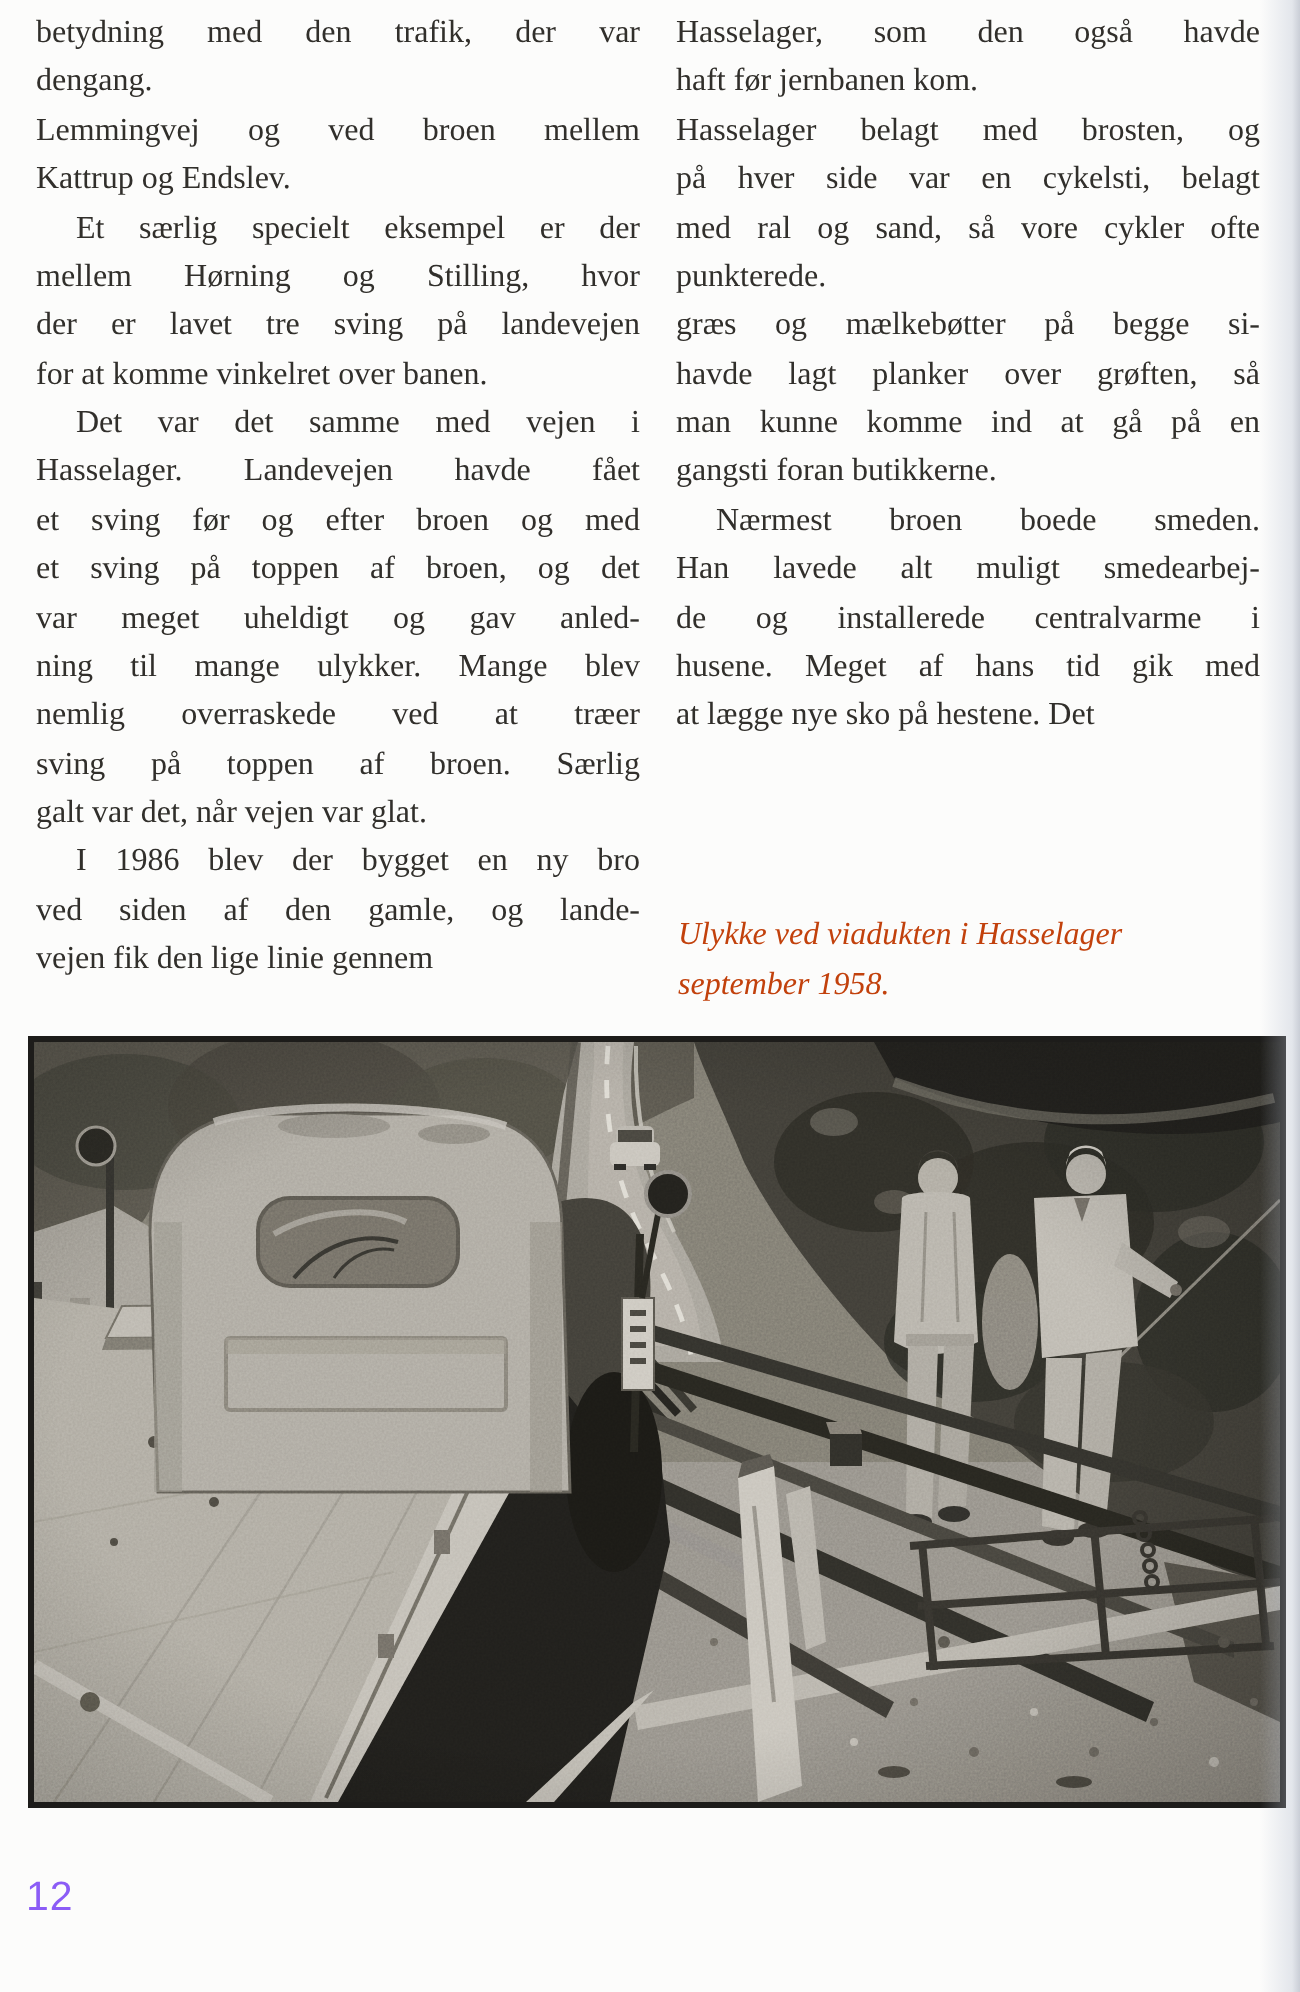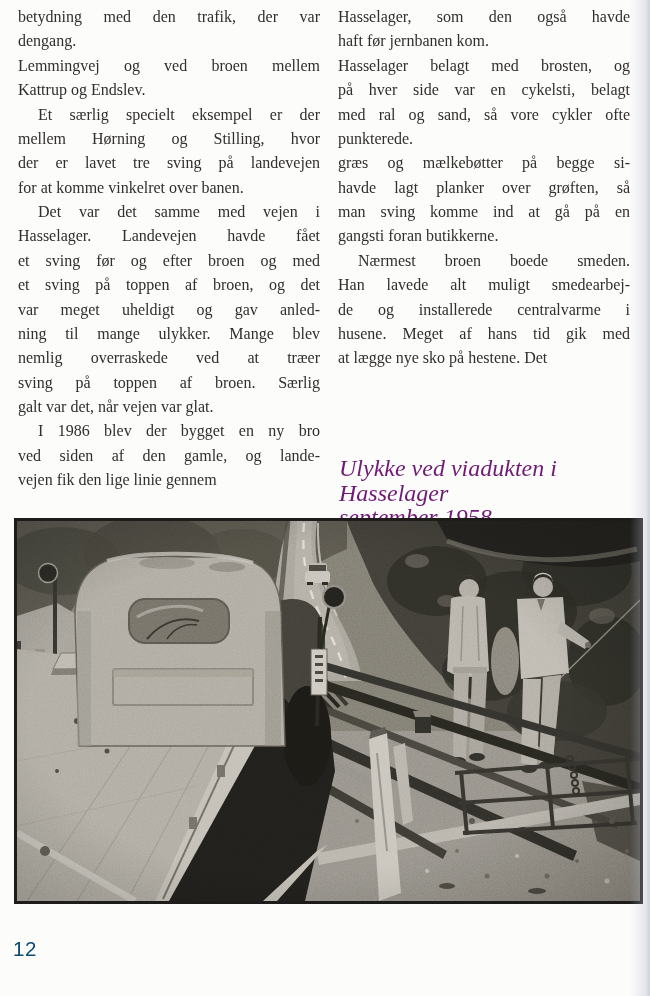--- a/index.html
+++ b/index.html
@@ -7,27 +7,27 @@
        font-family:"Liberation Serif","DejaVu Serif",serif;}
   .sheet{position:absolute;inset:0;background:#fcfcfb;}
   .col{position:absolute;top:5px;color:#312f2b;font-size:16px;line-height:24.38px;
        text-rendering:optimizeLegibility;}
   .col-left{left:18px;width:302px;}
   .col-right{left:338px;width:292px;}
   .line{text-align:justify;text-align-last:justify;white-space:normal;}
   .line.pend{text-align-last:left;}
   .line.ind{padding-left:20px;}
   .caption{position:absolute;left:339px;top:456px;width:292px;margin:0;
-           font-style:italic;font-size:24px;line-height:24.5px;color:#701a75;}
+           font-style:italic;font-size:16px;line-height:24.5px;color:#c2410c;}
   .photo{position:absolute;left:14px;top:518px;width:629px;height:386px;margin:0;
          border:3px solid #1d1c1a;box-sizing:border-box;background:#8f8b84;}
   .photo svg{display:block;width:100%;height:100%;}
   .pagenum{position:absolute;left:13px;top:937px;
            font-family:"Liberation Sans","DejaVu Sans",sans-serif;
-           font-size:20.5px;color:#0c4a6e;letter-spacing:.5px;}
+           font-size:20.5px;color:#8b5cf6;letter-spacing:.5px;}
   .edge-shadow{position:absolute;top:0;right:0;width:20px;height:100%;pointer-events:none;
      background:linear-gradient(to right,rgba(186,194,210,0) 0%,rgba(186,194,210,.38) 80%,rgba(152,160,178,.5) 100%);}
 </style>
 </head>
 <body>
 
 <main class="sheet">
 
   <section class="col col-left">
 
@@ -56,21 +56,21 @@
   <section class="col col-right">
 
   <div class="line">Hasselager, som den også havde</div>
       <div class="line pend">haft før jernbanen kom.</div>
       <div class="line">Hasselager belagt med brosten, og</div>
       <div class="line">på hver side var en cykelsti, belagt</div>
       <div class="line">med ral og sand, så vore cykler ofte</div>
       <div class="line pend">punkterede.</div>
       <div class="line">græs og mælkebøtter på begge si-</div>
       <div class="line">havde lagt planker over grøften, så</div>
-      <div class="line">man sving komme ind at gå på en</div>
+      <div class="line">man kunne komme ind at gå på en</div>
       <div class="line pend">gangsti foran butikkerne.</div>
       <div class="line ind">Nærmest broen boede smeden.</div>
       <div class="line">Han lavede alt muligt smedearbej-</div>
       <div class="line">de og installerede centralvarme i</div>
       <div class="line">husene. Meget af hans tid gik med</div>
       <div class="line pend">at lægge nye sko på hestene. Det</div>
     </section>
 
   <p class="caption">
     <span>Ulykke ved viadukten i Hasselager</span><br>

